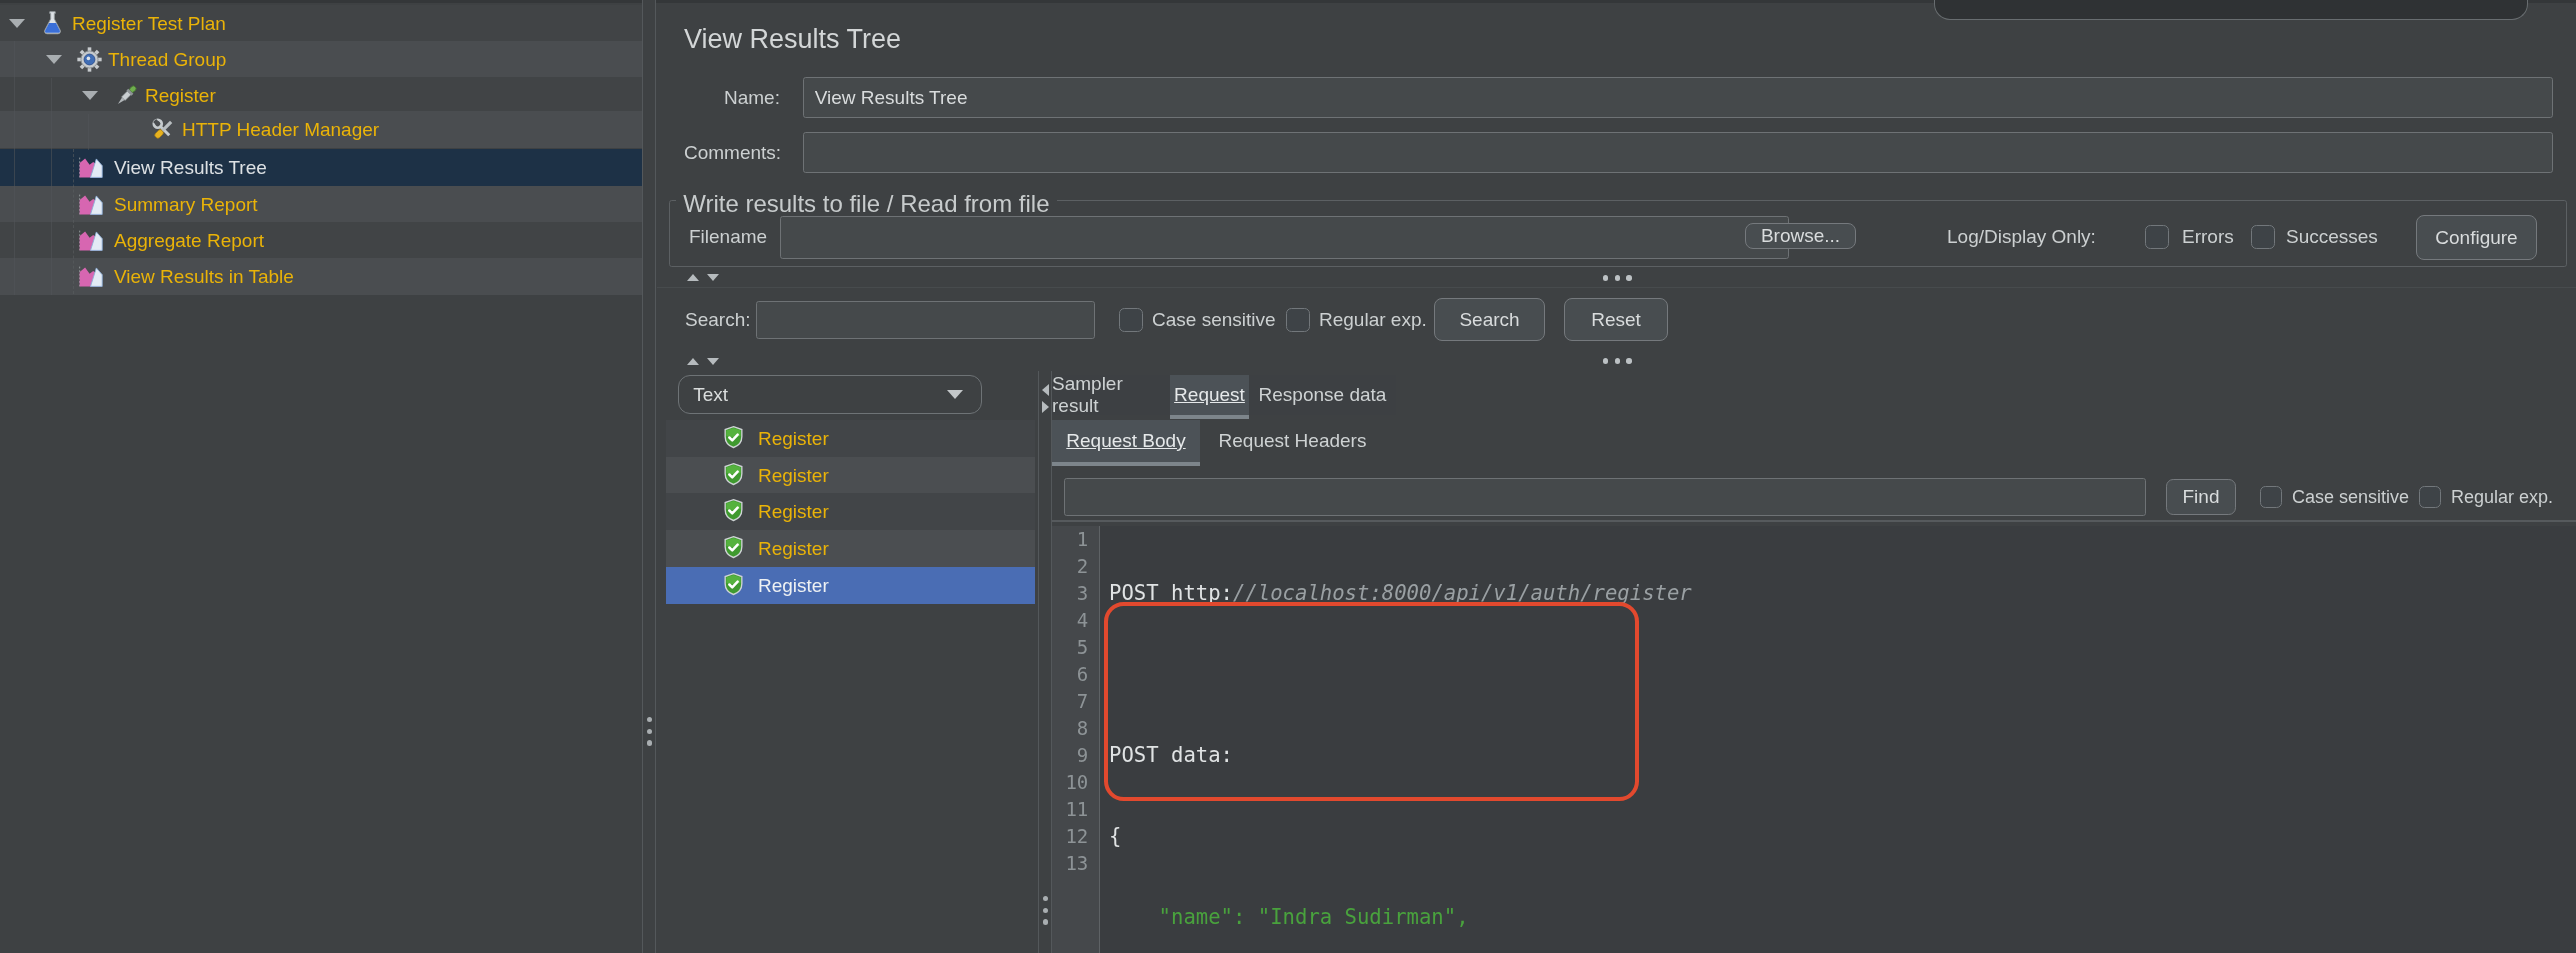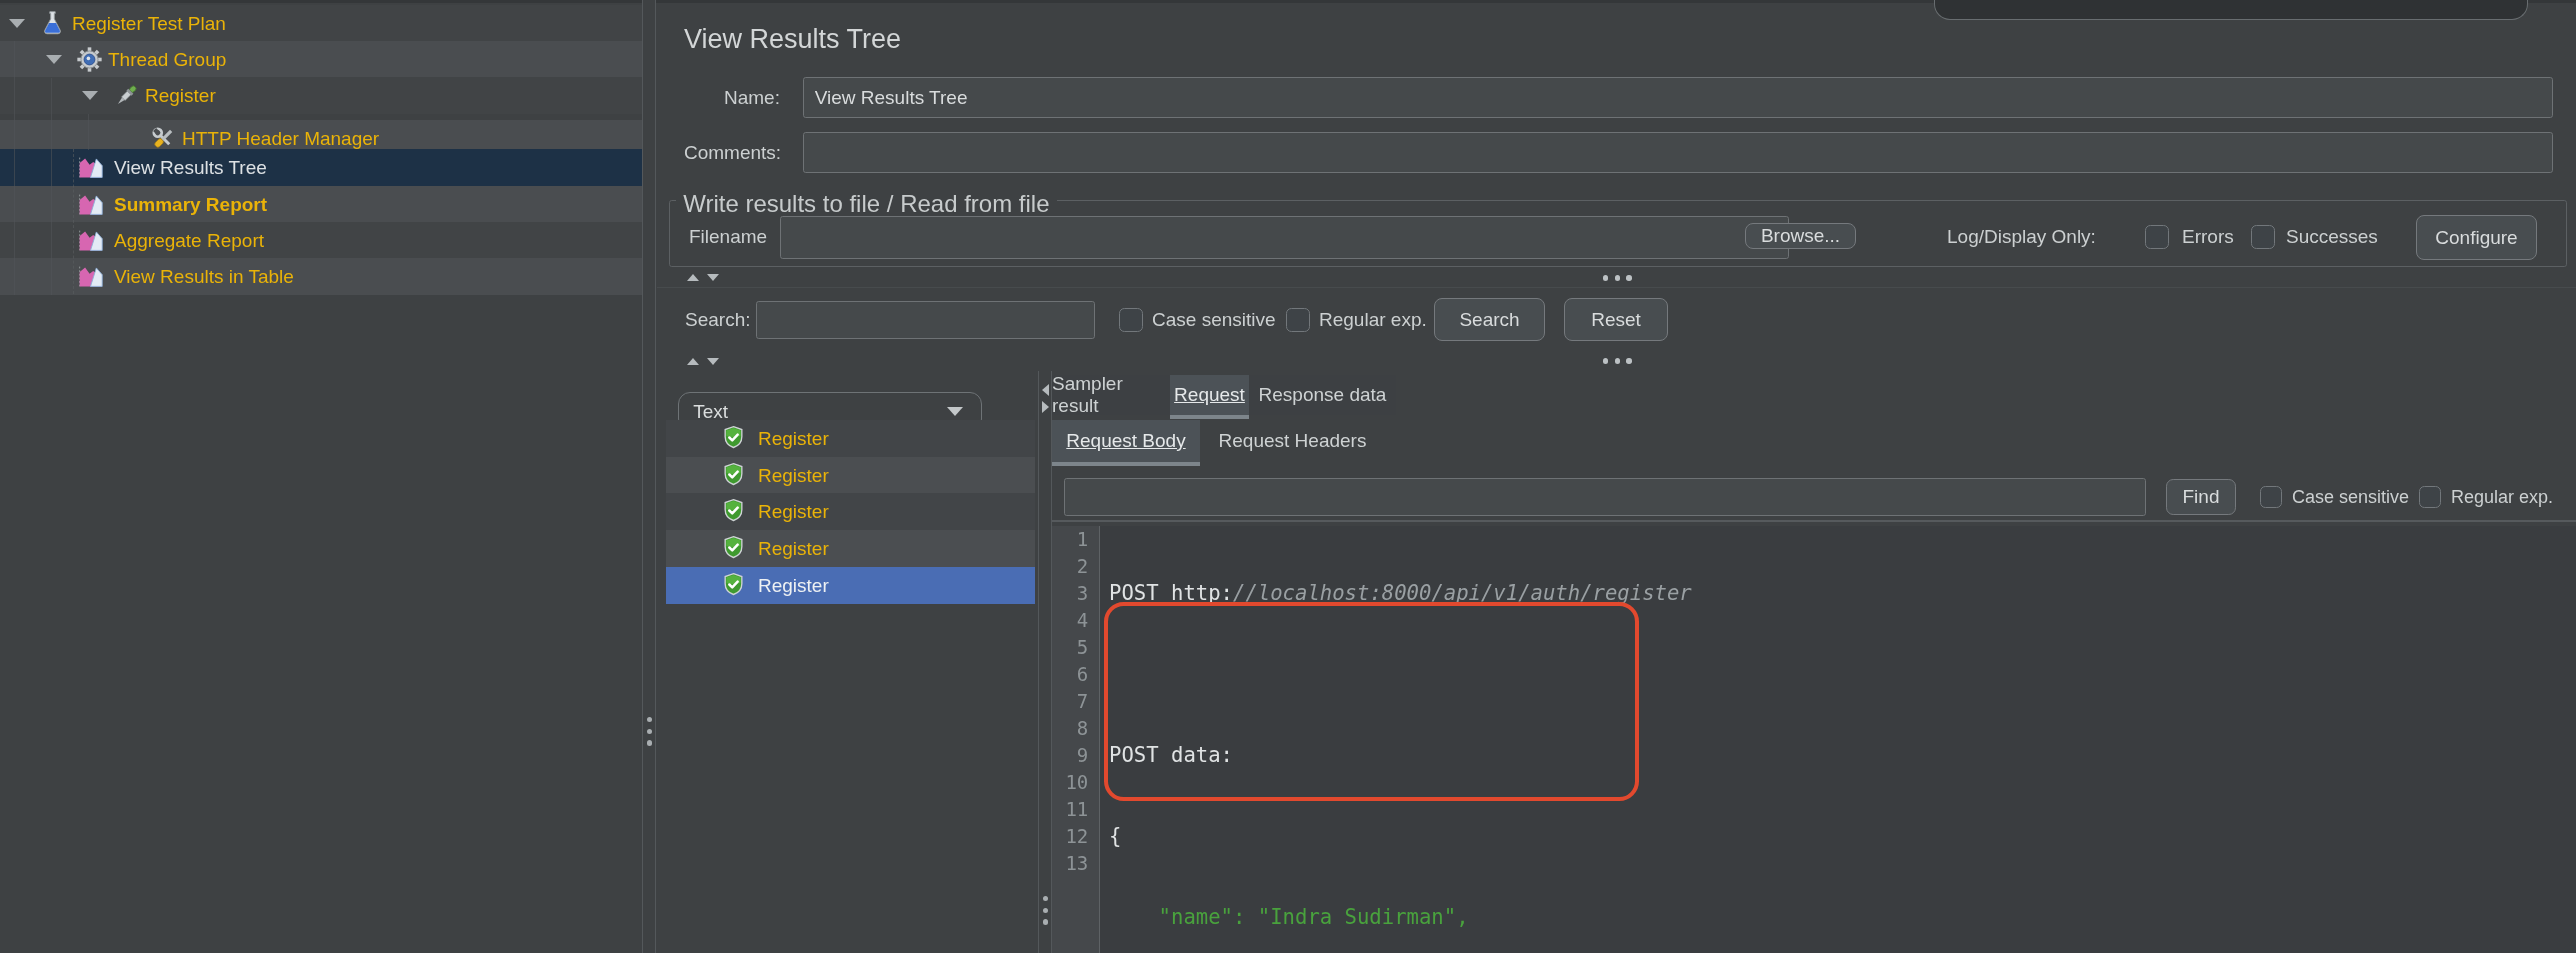--- a/index.html
+++ b/index.html
@@ -88,21 +88,21 @@
         <g transform="rotate(45 15 15)">
           <rect x="12.2" y="1.5" width="5.6" height="7" rx="2.4" fill="#6fae4e" stroke="#4c7f33"></rect>
           <rect x="11" y="8.2" width="8" height="3" fill="#8e9497"></rect>
           <rect x="12.2" y="11" width="5.6" height="9" fill="#c9ced1" stroke="#8e9497" stroke-width=".6"></rect>
           <path d="M13 20h4l-2 8.5z" fill="#b0b5b8"></path>
         </g>
       </svg>
       <span class="row-label" style="left:145px;">Register</span>
     </div>
 
-    <div class="abs tree-row" style="top:120px;background:#4a4d50;padding-left:20px;">
+    <div class="abs tree-row" style="top:111px;background:#4a4d50;padding-left:20px;">
       <svg class="row-icon" style="left:150px;" viewBox="0 0 30 30">
         <g transform="rotate(-45 15 15)">
           <rect x="13.4" y="9" width="3.2" height="15" fill="#c6cbce"></rect>
           <circle cx="15" cy="6" r="4.4" fill="none" stroke="#c6cbce" stroke-width="3"></circle>
           <rect x="12.6" y="1" width="4.8" height="5.4" fill="#4a4d50"></rect>
         </g>
         <g transform="rotate(45 15 15)">
           <rect x="13.2" y="3" width="3.6" height="14" fill="#b9bec1"></rect>
           <rect x="11.8" y="17" width="6.4" height="10" rx="2.6" fill="#e8b21f" stroke="#a87f12" stroke-width=".8"></rect>
         </g>
@@ -118,21 +118,21 @@
       </svg>
       <span class="row-label" style="left:114px;color:#dde1e4;">View Results Tree</span>
     </div>
 
     <div class="abs tree-row" style="top:186px;background:#4a4d50;">
       <svg class="row-icon" style="left:77px;" viewBox="0 0 30 30">
         <line x1="3" y1="4" x2="3" y2="27" stroke="#9aa0a3" stroke-dasharray="2 2"></line>
         <path d="M3 26V10l6-5 5 7 4-3 9 7v10z" fill="#d766b1"></path>
         <path d="M15 26 21.5 5.5 28 13v13z" fill="#e3ebf5" stroke="#8fb0d8"></path>
       </svg>
-      <span class="row-label" style="left:114px;font-weight:bold;">Summary Report</span>
+      <span class="row-label" style="left:114px;">Summary Report</span>
     </div>
 
     <div class="abs tree-row" style="top:222px;background:#414446;">
       <svg class="row-icon" style="left:77px;" viewBox="0 0 30 30">
         <line x1="3" y1="4" x2="3" y2="27" stroke="#9aa0a3" stroke-dasharray="2 2"></line>
         <path d="M3 26V10l6-5 5 7 4-3 9 7v10z" fill="#d766b1"></path>
         <path d="M15 26 21.5 5.5 28 13v13z" fill="#e3ebf5" stroke="#8fb0d8"></path>
       </svg>
       <span class="row-label" style="left:114px;">Aggregate Report</span>
     </div>
@@ -203,21 +203,21 @@
   <div class="abs" style="left:657px;top:353px;width:1919px;height:18px;">
     <span class="tri-up-s" style="position:absolute;left:30px;top:4.5px;"></span>
     <span class="tri-down-s" style="position:absolute;left:50px;top:4.5px;"></span>
     <div class="dots-h" style="position:absolute;left:946px;top:5.4px;">
         <i></i>
         <i></i>
         <i></i>
       </div>
   </div>
 
-  <div class="abs" style="left:678px;top:392px;width:304px;height:39px;border:1.8px solid #6e7376;border-radius:12px;background:#3e4143;">
+  <div class="abs" style="left:678px;top:375px;width:304px;height:39px;border:1.8px solid #6e7376;border-radius:12px;background:#3e4143;">
     <span class="lbl" style="position:absolute;left:14.3px;top:8px;color:#dadddd;">Text</span>
     <span style="position:absolute;right:18px;top:14.3px;width:0;height:0;border-left:8px solid transparent;border-right:8px solid transparent;border-top:9px solid #c3c7c9;"></span>
   </div>
 
   <div class="abs" style="left:666px;top:420px;width:369px;height:182px;">
     <div class="abs" style="left:0;top:0;width:369px;height:37px;background:#424548;">
       <svg class="row-icon" style="left:55px;top:5.4px;width:25px;height:25px;" viewBox="0 0 30 30">
         <path d="M15 2l10 3.5V14c0 6.5-4.5 11-10 13C9.5 25 5 20.5 5 14V5.5z" fill="#3f9a2f" stroke="#cfd4d6" stroke-width="1.6"></path>
         <path d="M15 3.5l8.5 3v6.5c-5.2 2-11.8 2-17 0v-6.5z" fill="#55b23e"></path>
         <path d="M10 15l3.5 3.5 6.5-7" stroke="#ffffff" stroke-width="3" fill="none" stroke-linecap="round" stroke-linejoin="round"></path>

